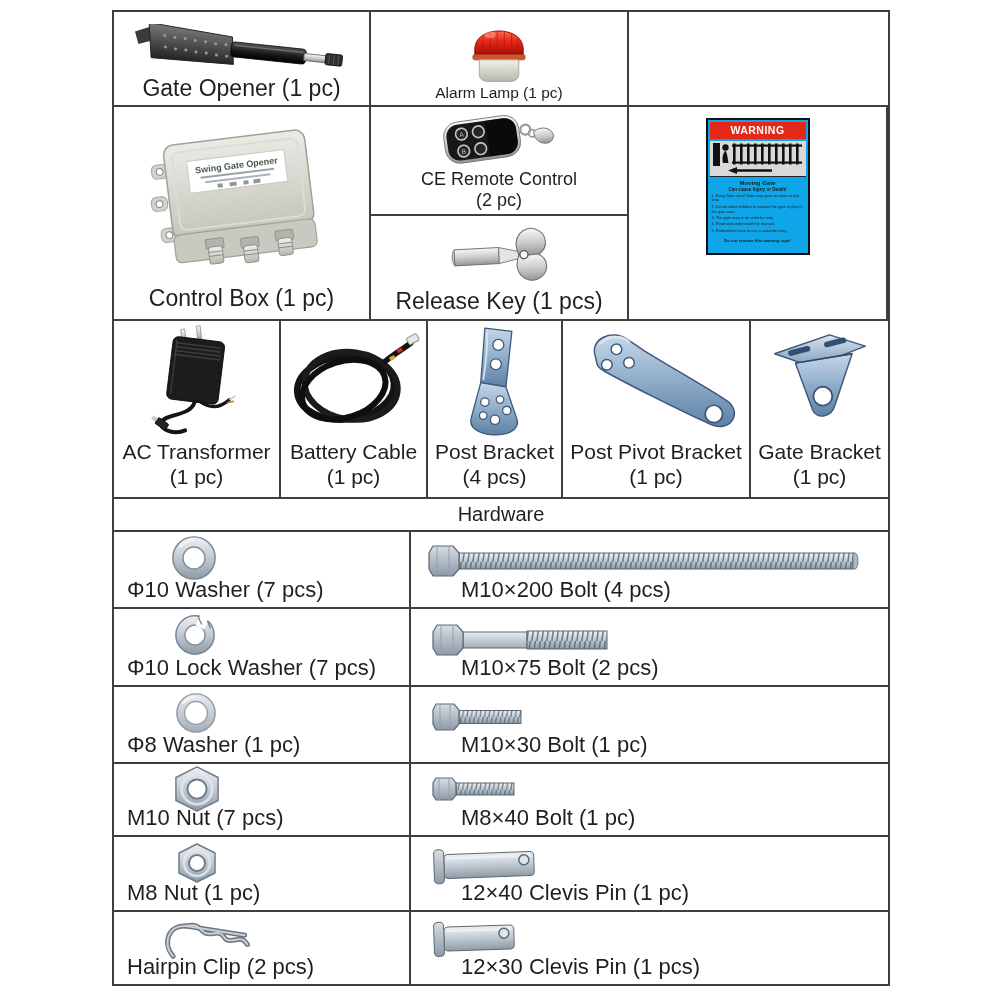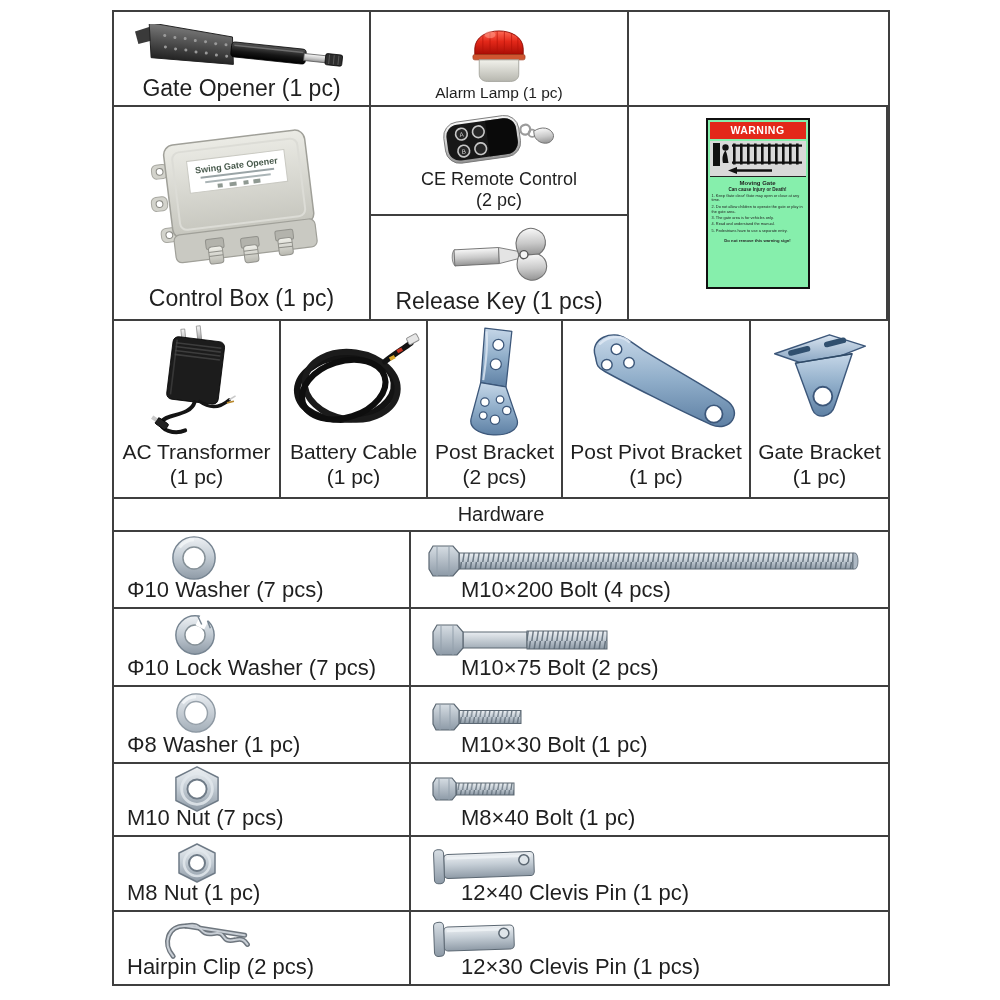--- a/index.html
+++ b/index.html
@@ -21,21 +21,21 @@
 
   .lbl  { position:absolute; left:0; right:0; text-align:center; font-size:23px; }
   .lbl2 { line-height:1.2; font-size:21px; }
   .lbl-sm { font-size:15.5px; }
 
   .hw-title { grid-column:1 / 3; text-align:center; font-size:20px; line-height:30px; }
   .hw-lbl   { position:absolute; bottom:4px; left:13px; font-size:22px; }
   .hw-lbl-r { left:50px; }
 
   
-  .wsign { width:104px; height:171px; margin:11px auto 0; border:2.5px solid #101010; background:#86efac; overflow:hidden; }
+  .wsign { width:104px; height:137px; margin:11px auto 0; border:2.5px solid #101010; background:#0ea5e9; overflow:hidden; }
   .ws-head { margin:2px 2px 0; height:17px; background:#e32819; color:#fff; font-weight:bold;
              font-size:10.5px; line-height:17px; text-align:center; letter-spacing:.5px; }
   .ws-picto { margin:2px 2px 0; height:36px; background:#d9d9d9; border-bottom:1px solid #222; text-align:center; }
   .ws-body { padding:2px 4px 0; }
   .ws-title { font-size:6px; font-weight:bold; text-align:center; margin-top:1px; }
   .ws-sub   { font-size:4.6px; font-weight:bold; text-align:center; margin-top:1px; }
   .ws-item  { font-size:3.9px; line-height:1.25; margin-top:1.5px; }
   .ws-foot  { font-size:4.2px; font-weight:bold; text-align:center; margin-top:4px; }
 </style>
 </head>
@@ -335,21 +335,21 @@
         <circle cx="49" cy="49" r="6.5" fill="#fff" stroke="#3c577a" stroke-width="1.5"></circle>
         <path d="M31,71 L61,76 L74,114 C78,126 64,134 46,133 C28,132 16,124 20,112 Z" fill="url(#gSteel)" stroke="#3c577a" stroke-width="1.5" stroke-linejoin="round"></path>
         <circle cx="36" cy="94" r="5" fill="#fff" stroke="#3c577a" stroke-width="1.5"></circle>
         <circle cx="54" cy="91" r="4.5" fill="#fff" stroke="#3c577a" stroke-width="1.5"></circle>
         <circle cx="62" cy="104" r="5" fill="#fff" stroke="#3c577a" stroke-width="1.5"></circle>
         <circle cx="34" cy="110" r="4.5" fill="#fff" stroke="#3c577a" stroke-width="1.5"></circle>
         <circle cx="48" cy="115" r="5.5" fill="#fff" stroke="#3c577a" stroke-width="1.5"></circle>
       </svg>
       <div class="lbl lbl2" style="bottom:8px">
         <div>Post Bracket</div>
-        <div>(2 pcs)</div>
+        <div>(4 pcs)</div>
       </div>
     </div>
 
     <div class="cell">
       <svg class="img ctr" style="top:10px" width="180" height="108" viewBox="0 0 186 112">
         <path d="M30,26 C24,8 48,-2 62,8 C70,13 74,16 80,20 C116,42 152,62 166,72 C184,84 170,106 150,97 C116,82 58,52 40,42 C30,37 32,33 30,26 Z" fill="url(#gSteel)" stroke="#3c577a" stroke-width="1.5" stroke-linejoin="round"></path>
         <path d="M34,14 C44,4 58,4 66,12" stroke="#dfe9f4" stroke-width="2.5" fill="none" opacity=".85"></path>
         <circle cx="52" cy="19" r="5.5" fill="#fff" stroke="#3c577a" stroke-width="1.5"></circle>
         <circle cx="42" cy="35" r="5.5" fill="#fff" stroke="#3c577a" stroke-width="1.5"></circle>
         <circle cx="65" cy="33" r="5.5" fill="#fff" stroke="#3c577a" stroke-width="1.5"></circle>

